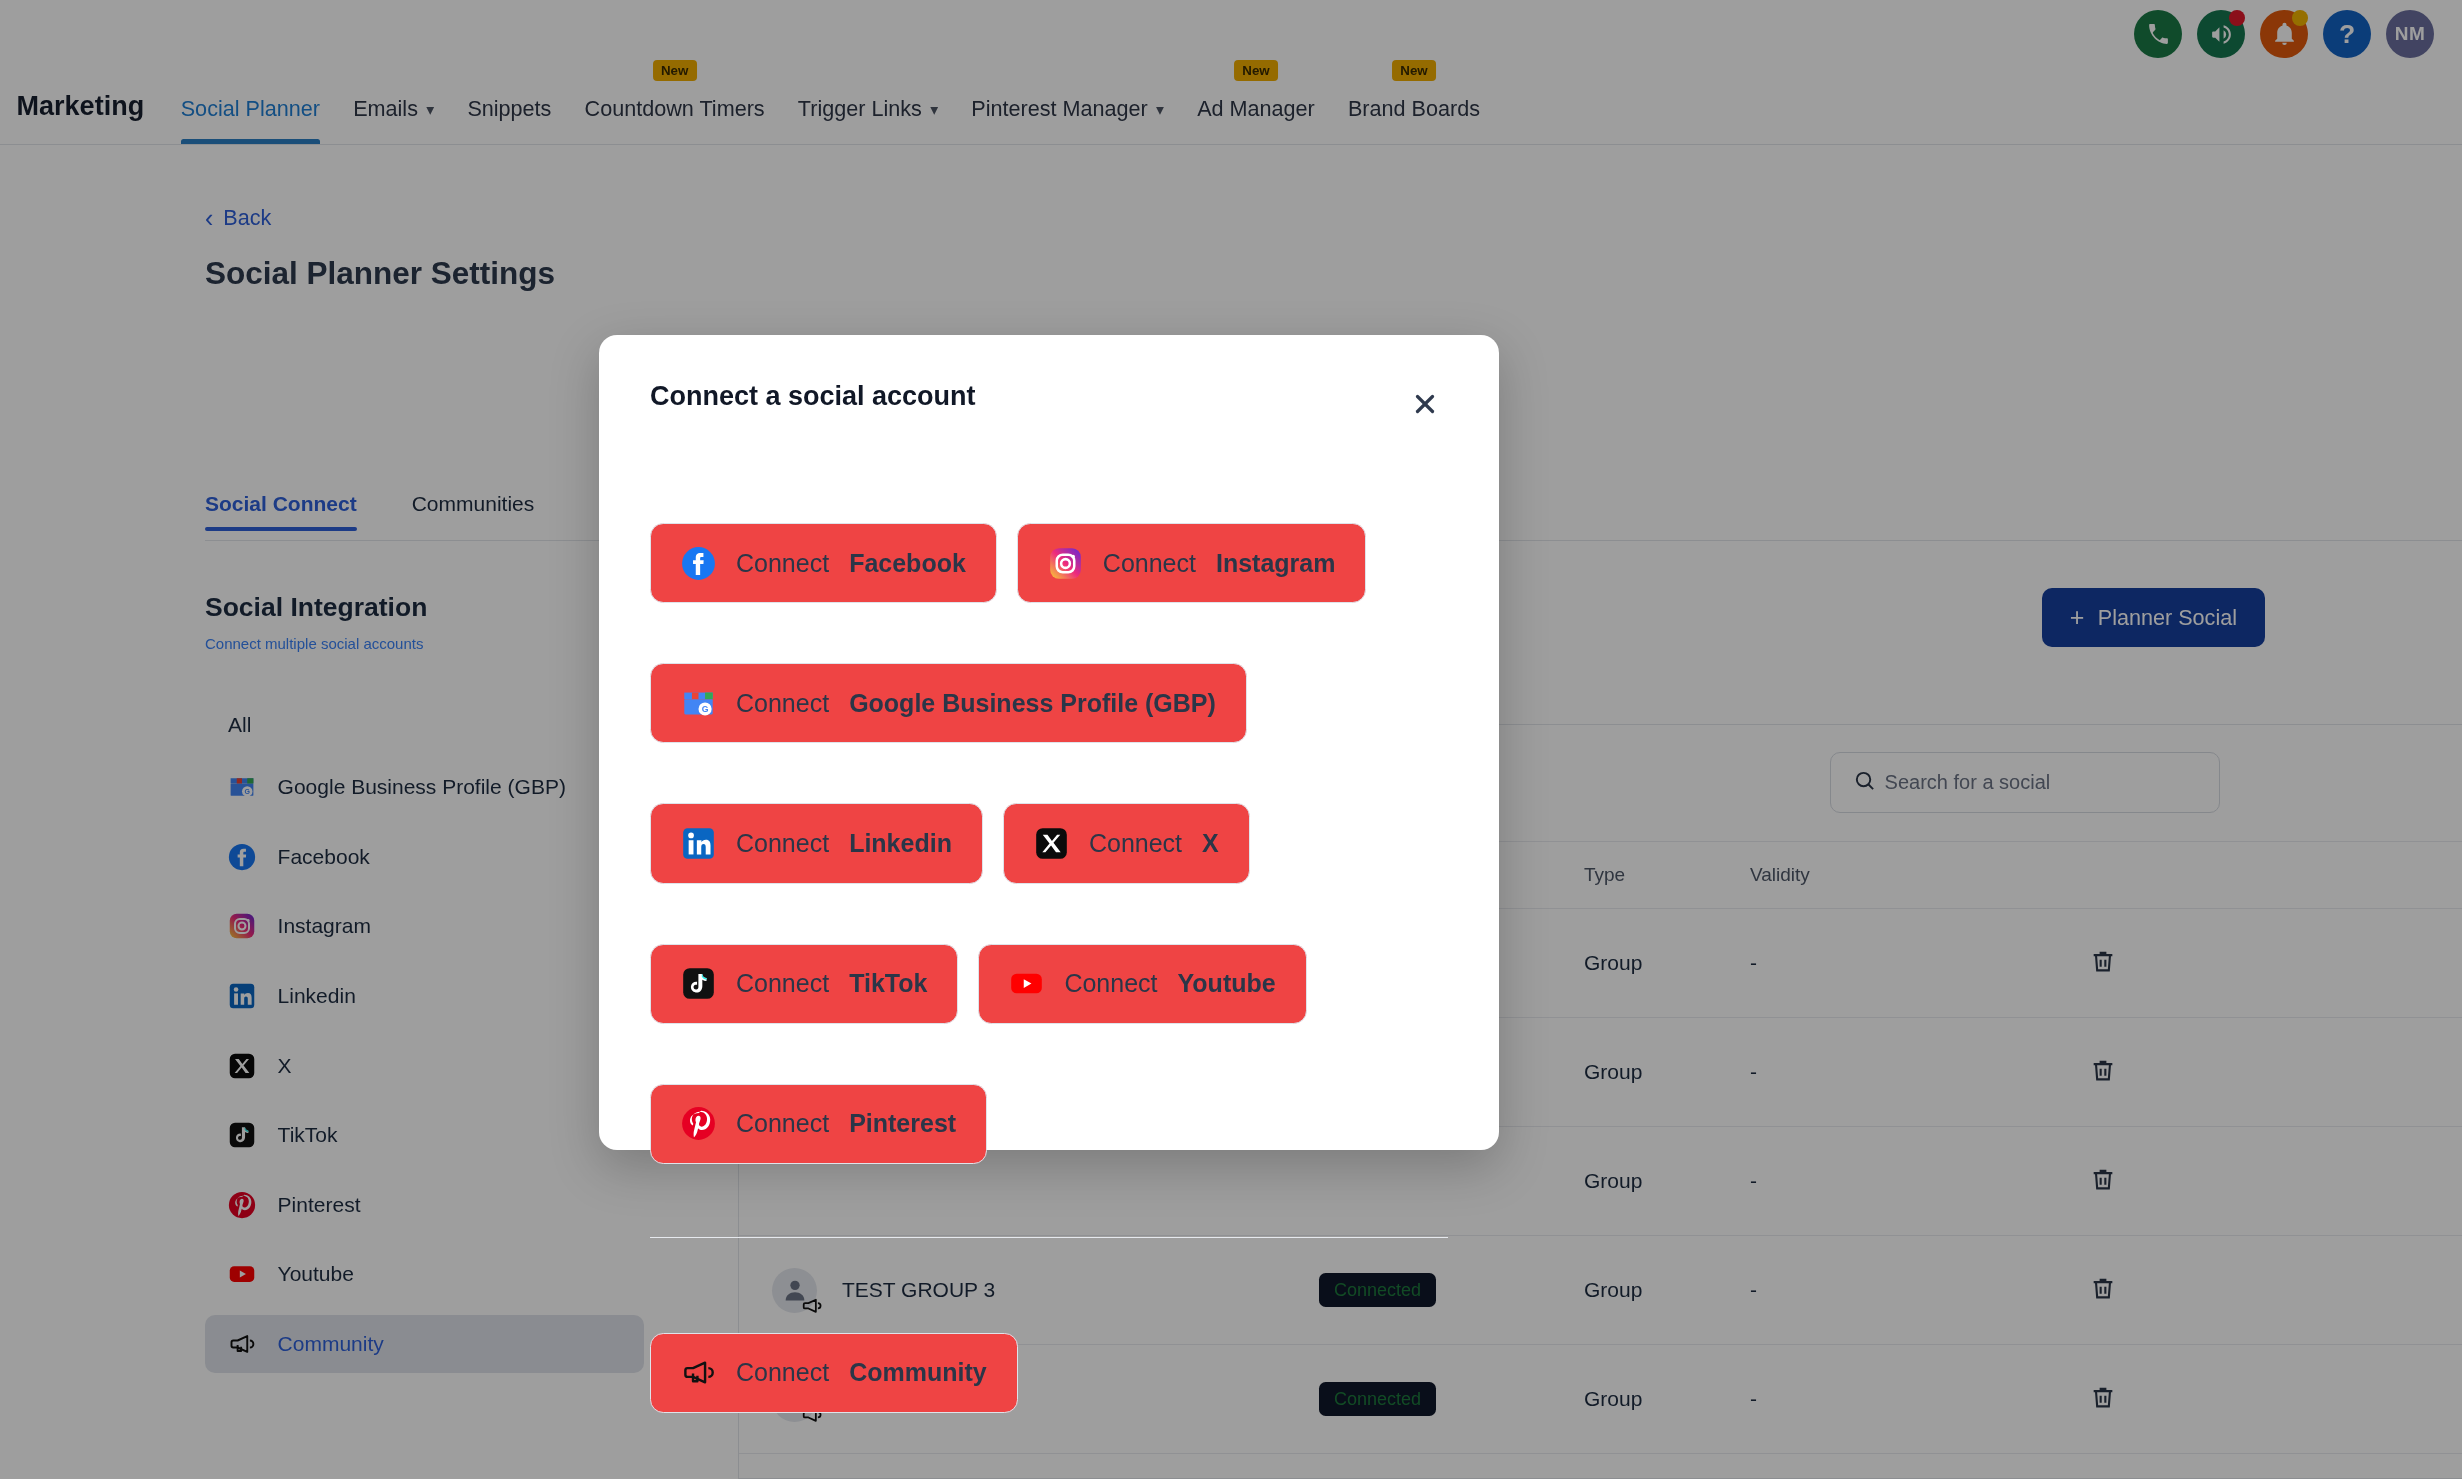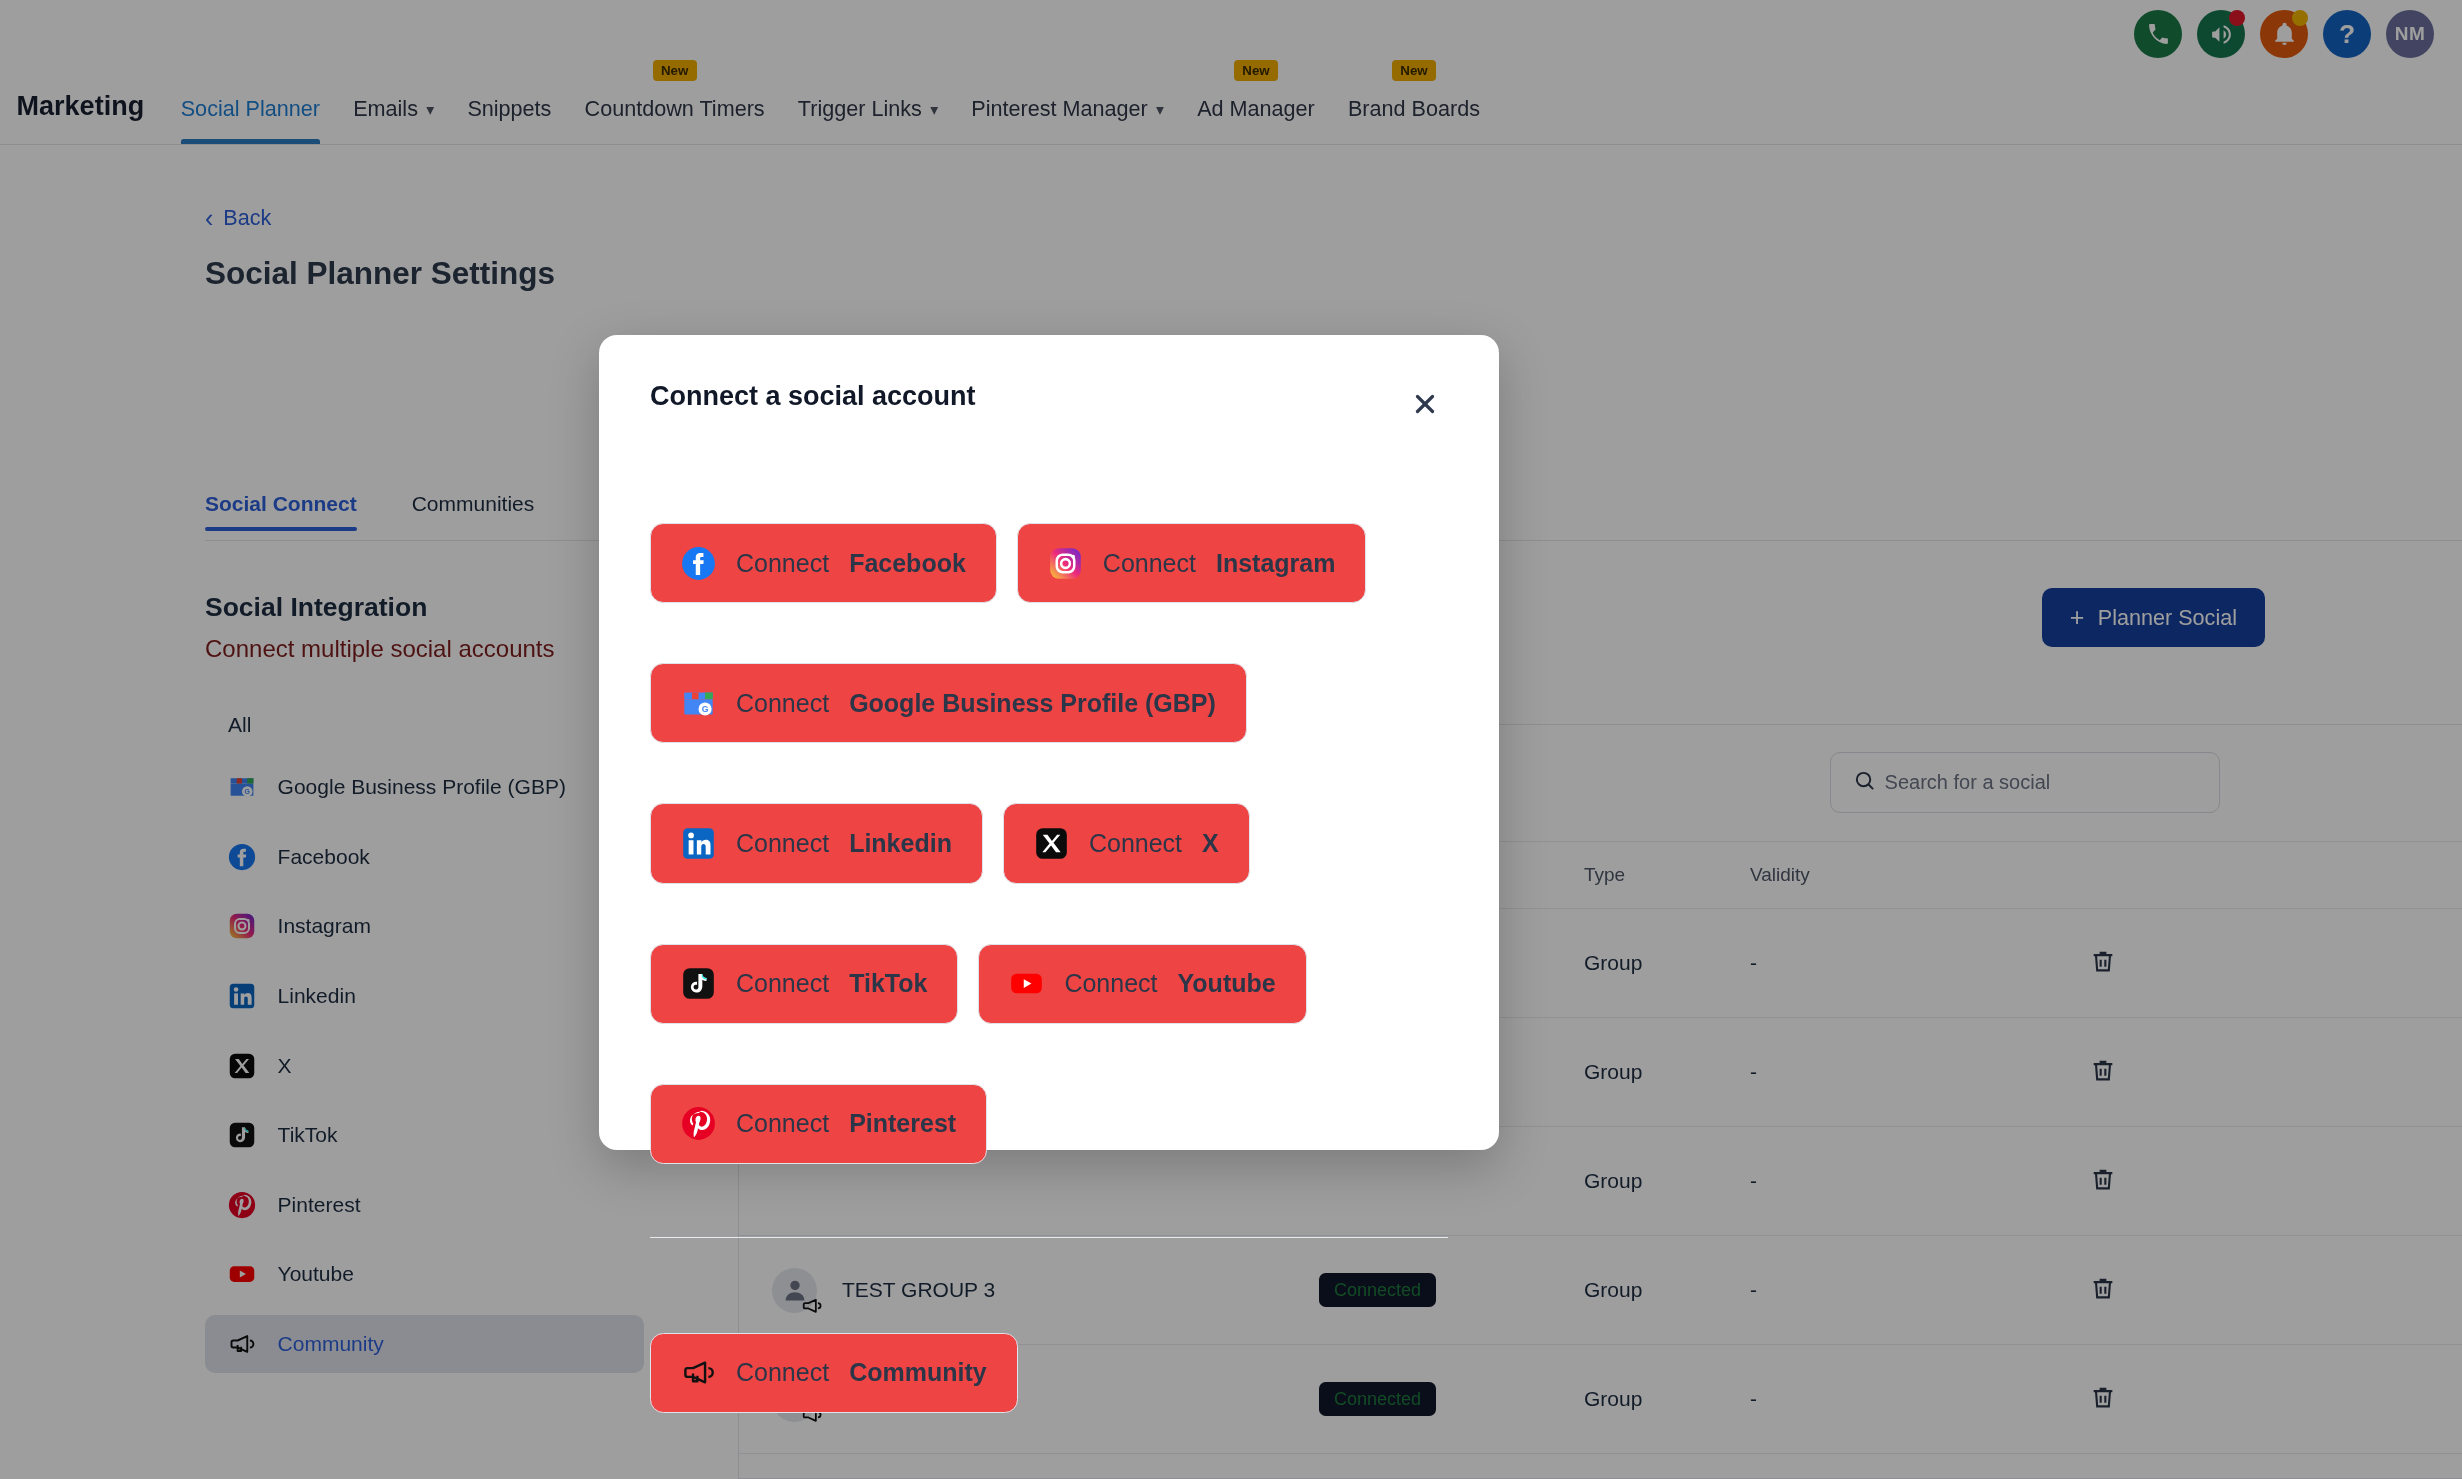--- a/index.html
+++ b/index.html
@@ -96,21 +96,21 @@
   }
   .tabs-rule {
     position: absolute; left: 205px; right: 0; top: 396px; height: 0.8px; background: #e3e6eb;
   }
   .sect-title {
     position: absolute; left: 205px; top: 448px;
     font-size: 26.5px; font-weight: 600; color: #1e2d42;
   }
   .sect-sub {
     position: absolute; left: 205px; top: 491px;
-    font-size: 24px; color: #7f1d1d;
+    font-size: 15px; color: #3b82f6;
   }
   .connect-social-btn {
     position: absolute; right: 197px; top: 444px;
     background: #153f9e; color: #fff; border: none; border-radius: 10px;
     font-size: 21.6px; padding: 16.6px 28px; display: flex; align-items: center; gap: 13.3px;
     cursor: pointer; font-family: inherit;
   }
   .plus { font-size: 25px; line-height: 1; }
 
   

